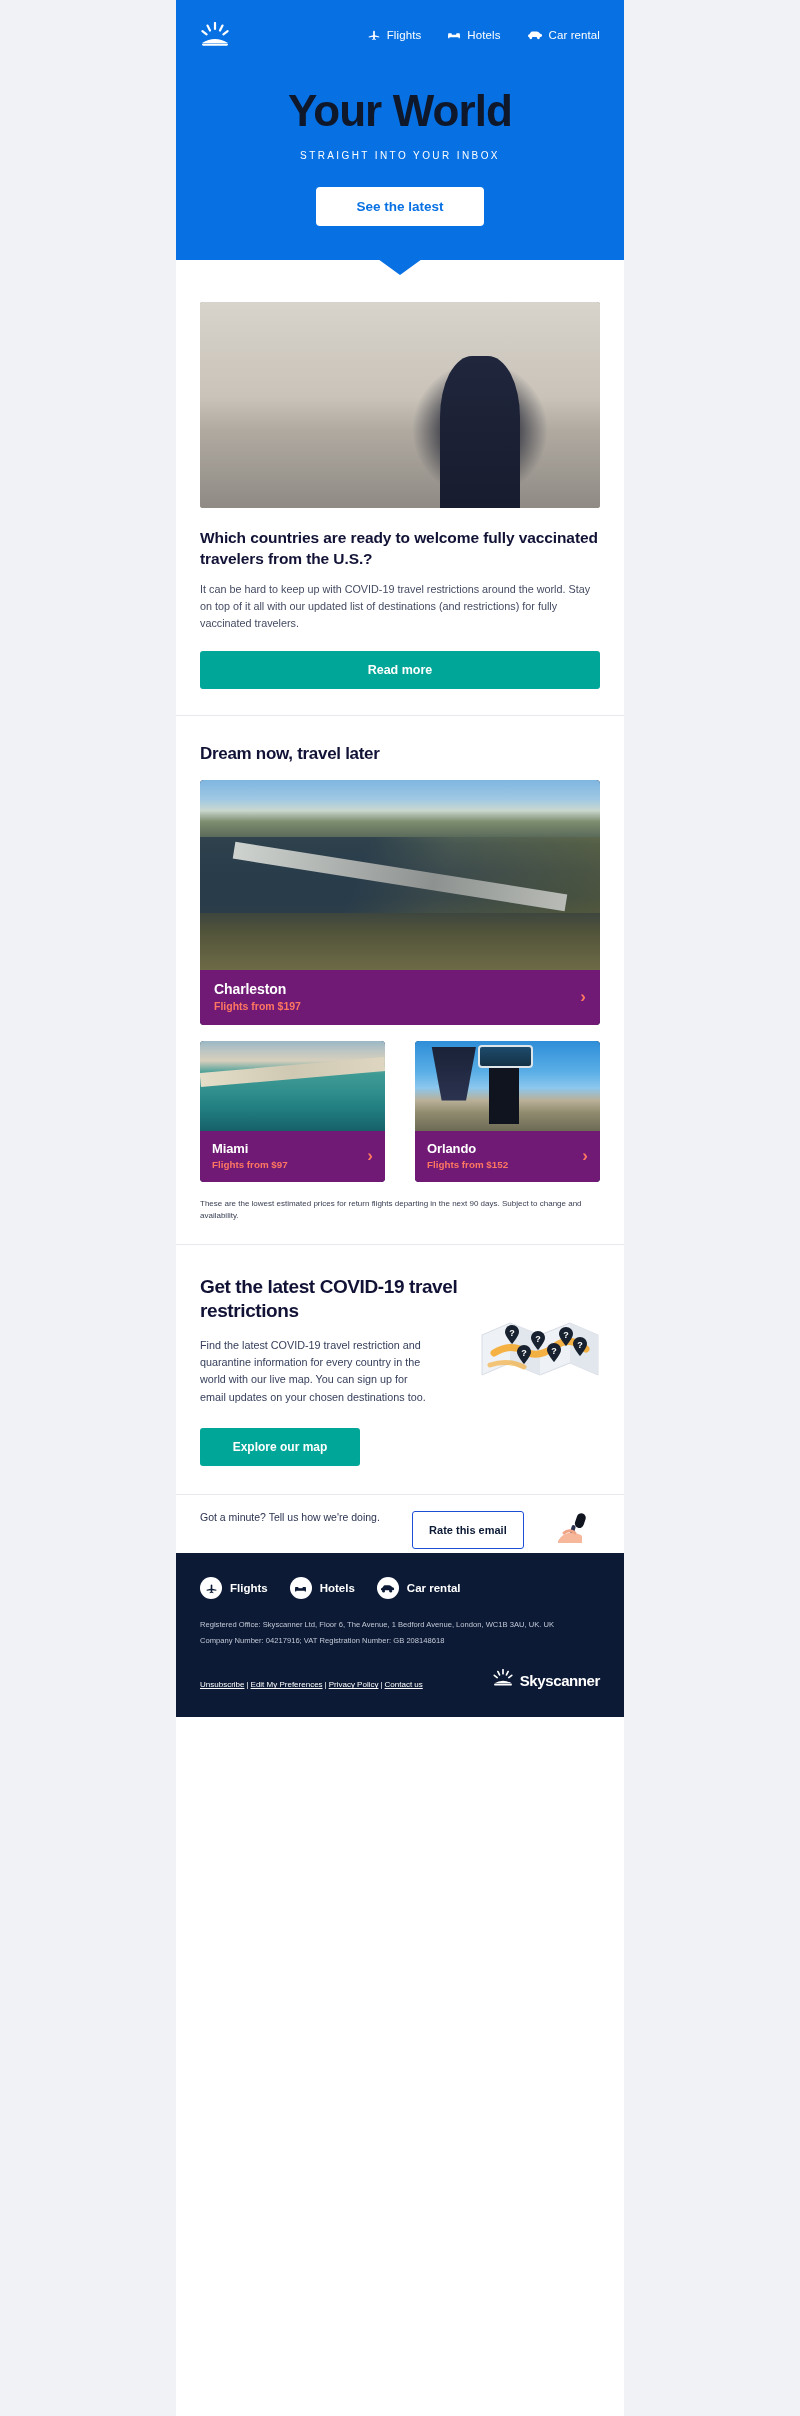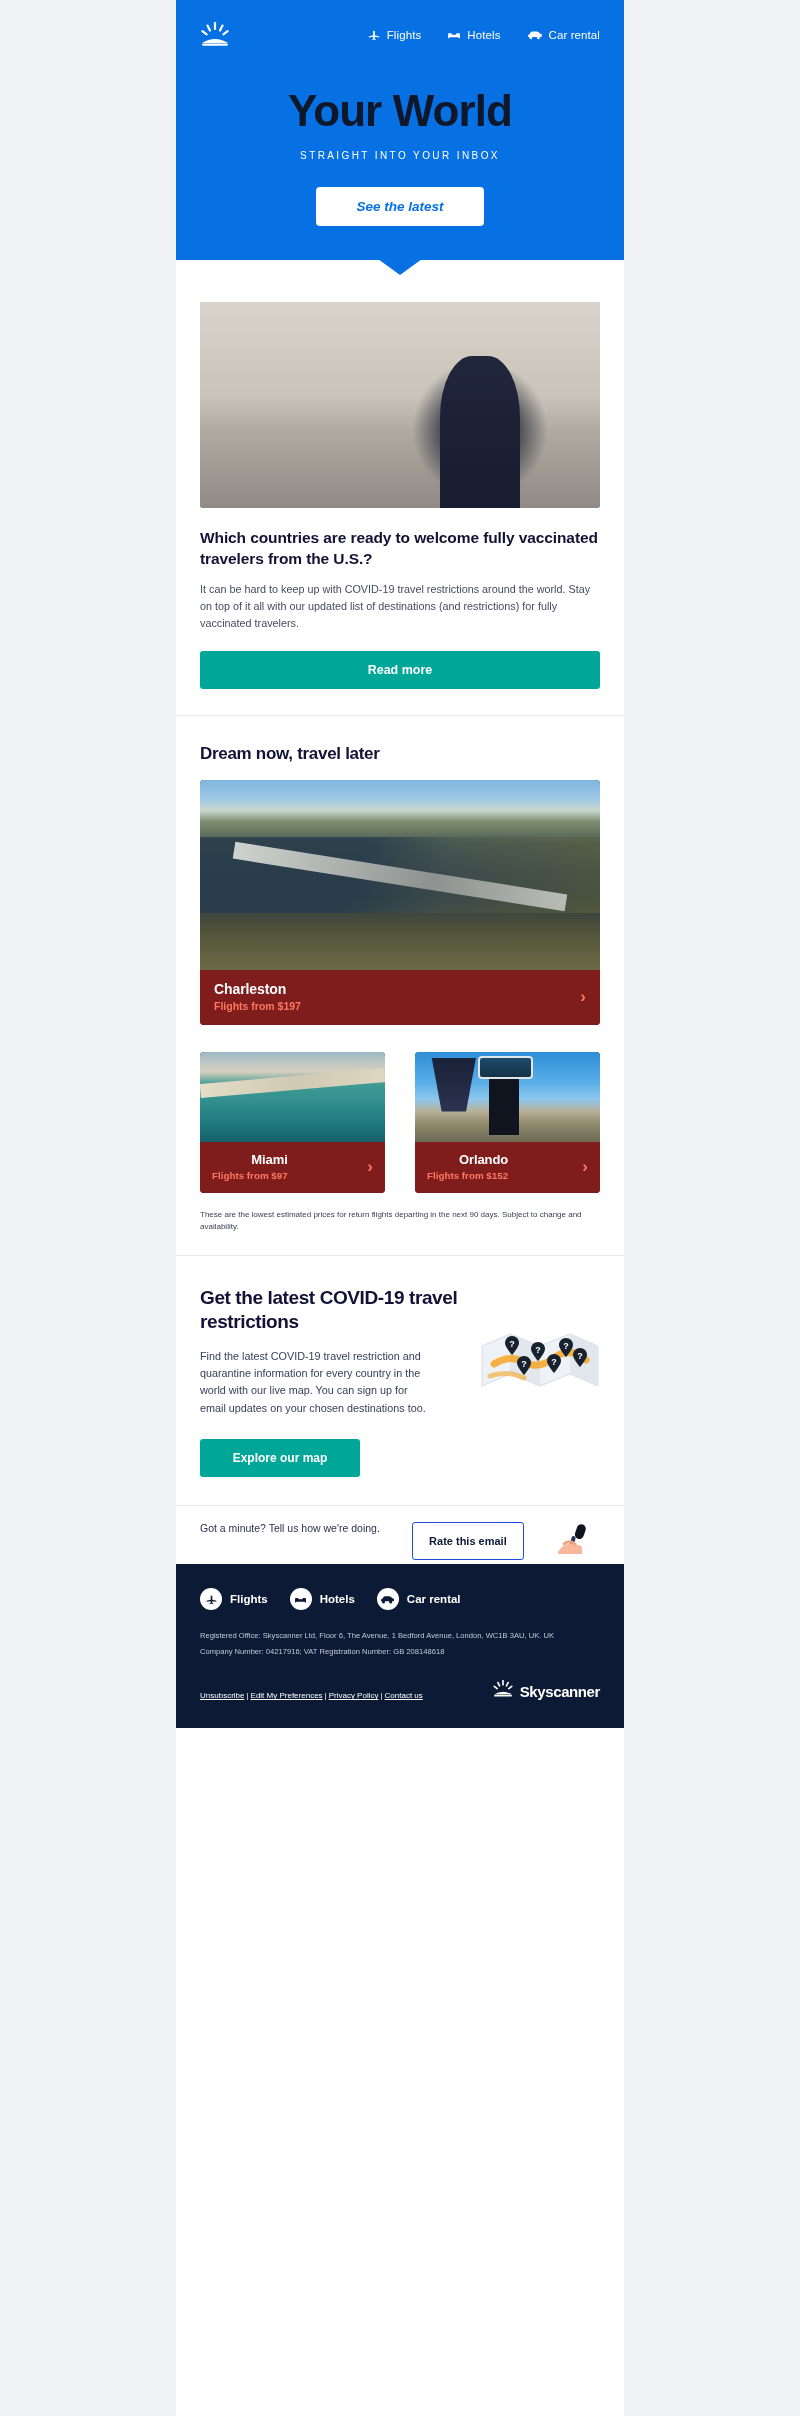--- a/index.html
+++ b/index.html
@@ -81,21 +81,20 @@
     background: #ffffff;
     color: #0770e3;
     font-size: 13.5px;
     font-weight: 700;
     padding: 12px 40px;
     border-radius: 4px;
     border: none;
     cursor: pointer;
     font-family: "Liberation Sans", sans-serif;
     min-width: 160px;
-    font-style: italic;
   }
   .hero-notch {
     position: absolute;
     left: 50%;
     bottom: -15px;
     transform: translateX(-50%);
     width: 0; height: 0;
     border-left: 22px solid transparent;
     border-right: 22px solid transparent;
     border-top: 16px solid #0770e3;
@@ -157,21 +156,21 @@
     overflow: hidden;
     position: relative;
     display: block;
     cursor: pointer;
     background: #0d1b35;
   }
   .dest-card.big .photo { height: 190px; }
   .dest-card.small .photo { height: 90px; }
   .photo { width: 100%; position: relative; overflow: hidden; }
   .dest-bar {
-    background: #7f1d1d;
+    background: #701a75;
     padding: 11px 14px 13px 14px;
     display: flex;
     align-items: center;
     justify-content: space-between;
   }
   .dest-card.small .dest-bar { padding: 10px 12px 12px 12px; }
   .dest-name {
     color: #ffffff;
     font-size: 14px;
     font-weight: 700;
@@ -189,22 +188,21 @@
   .chev {
     color: #ff7761;
     font-size: 17px;
     font-weight: 700;
     line-height: 1;
     margin-left: 8px;
   }
   .dest-grid {
     display: flex;
     gap: 30px;
-    margin-top: 27px;
-    text-align: right;
+    margin-top: 16px;
   }
   .dest-grid > * { flex: 1 1 0; min-width: 0; }
   .disclaimer {
     font-size: 8px;
     line-height: 1.5;
     color: #3b4155;
     margin-top: 16px;
   }
 
   

